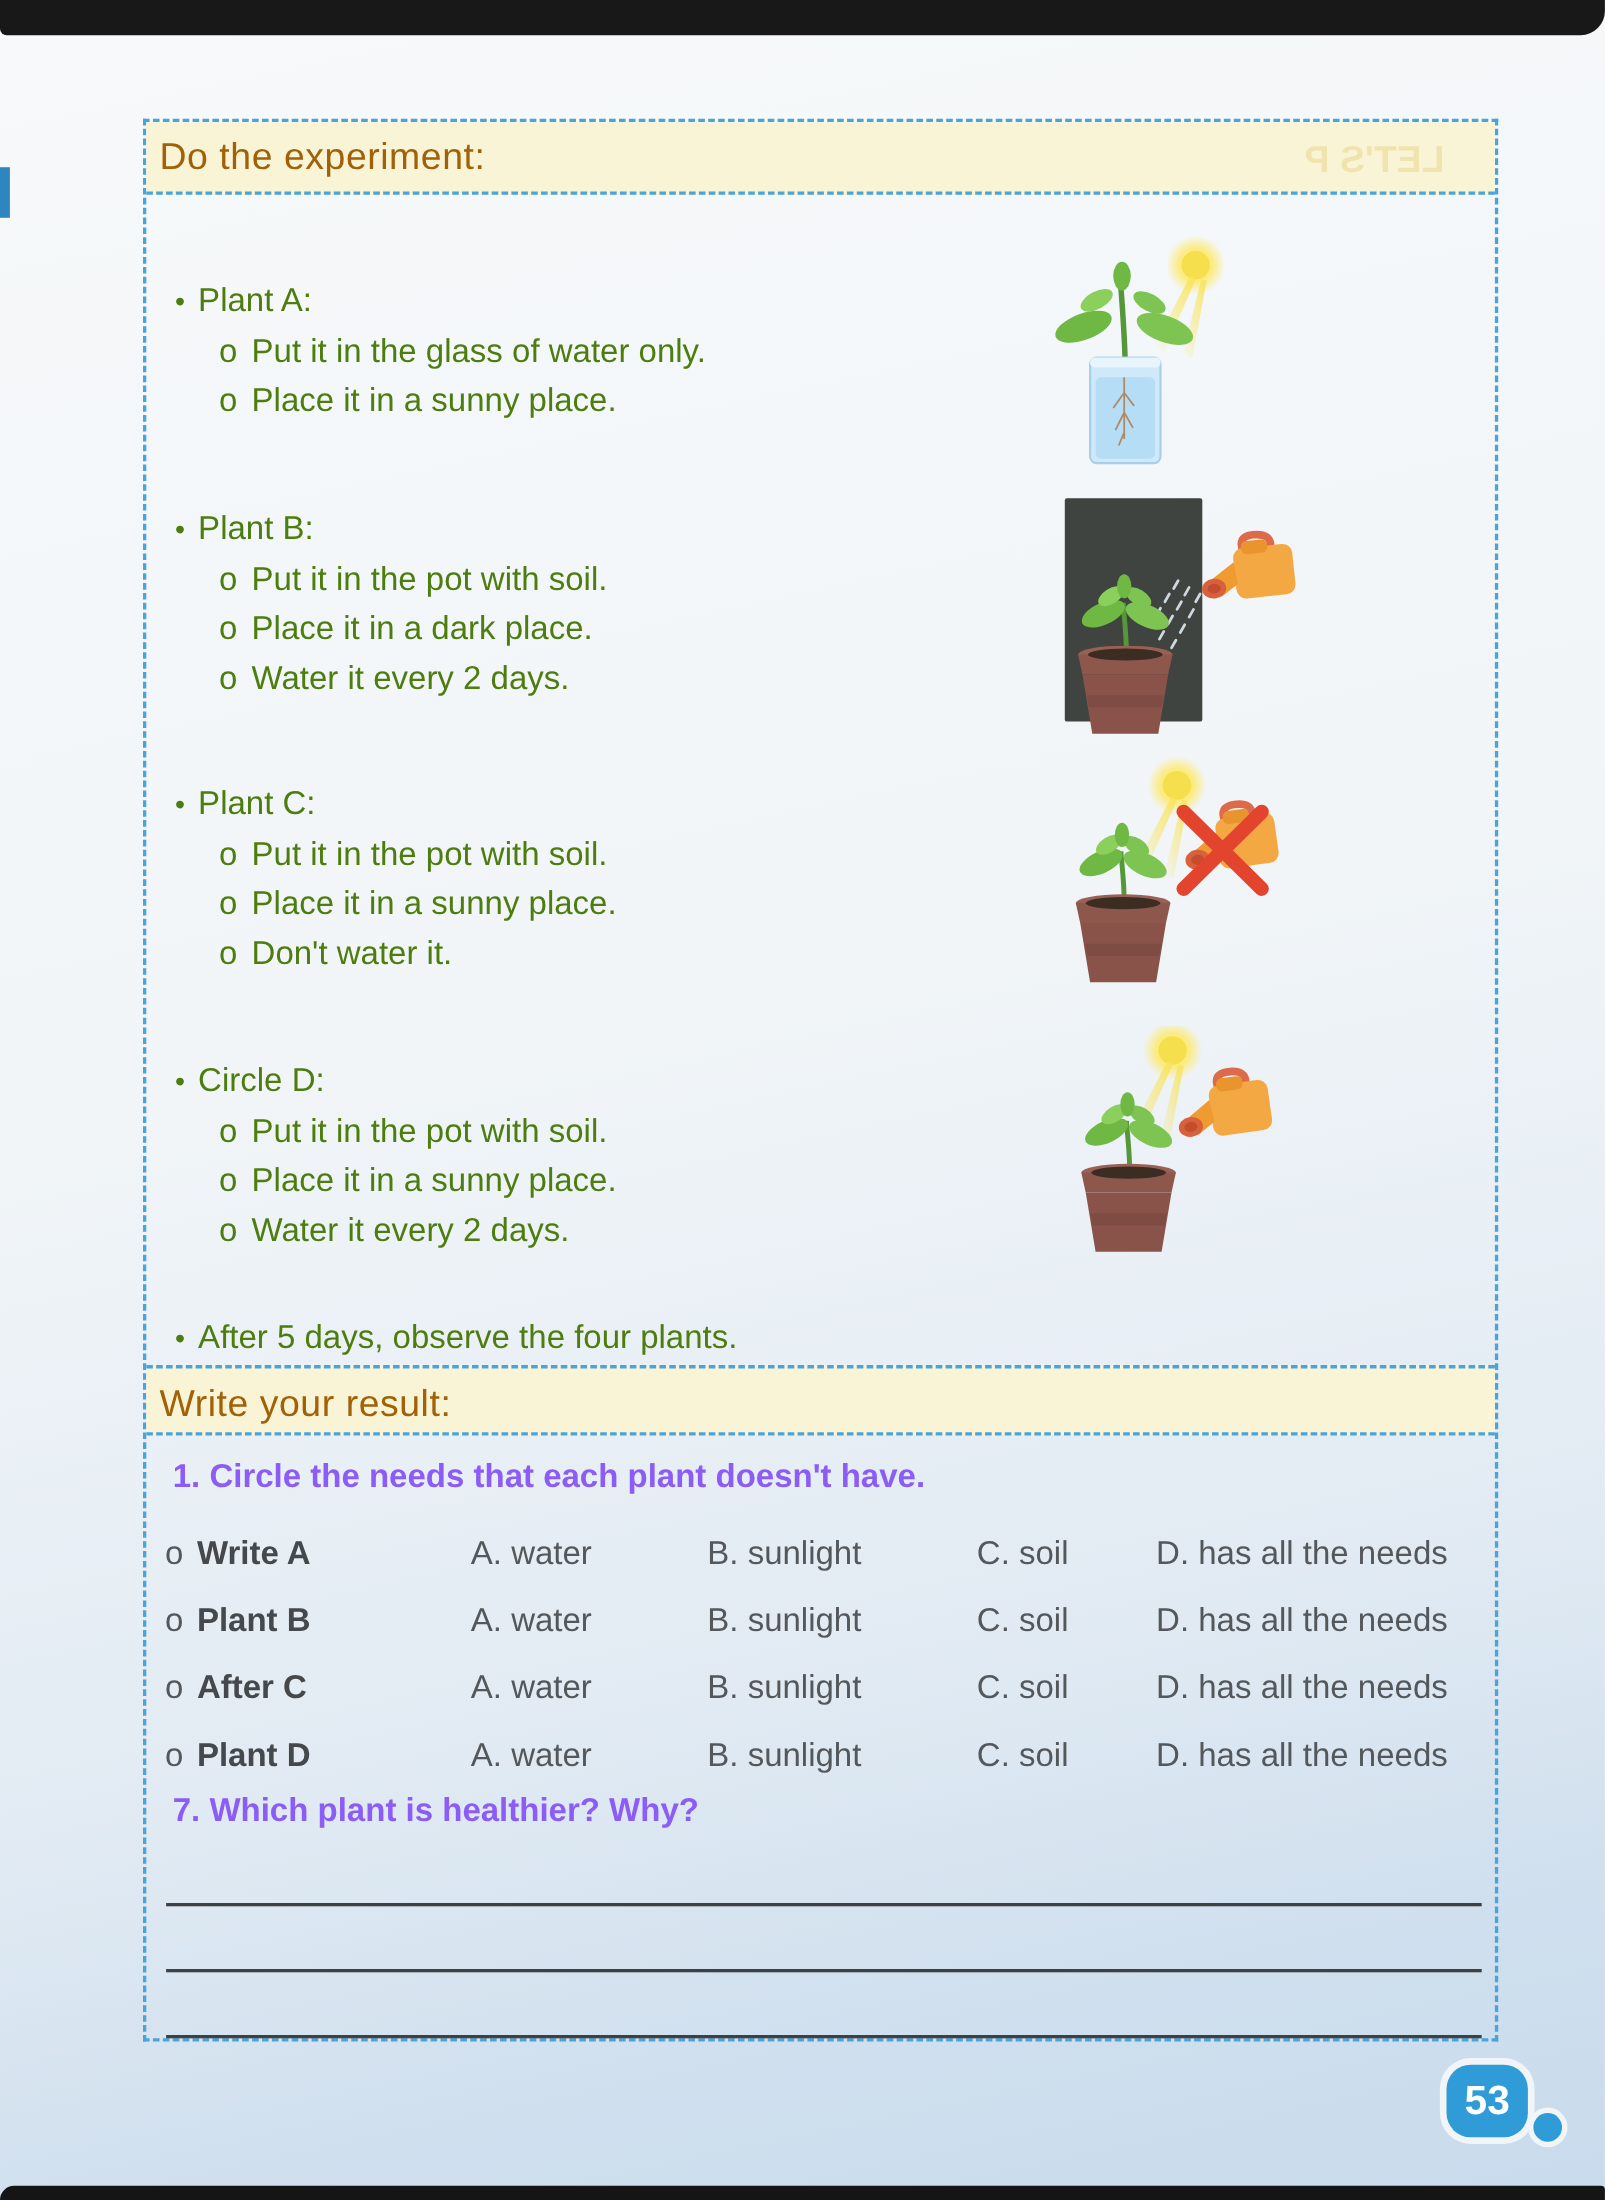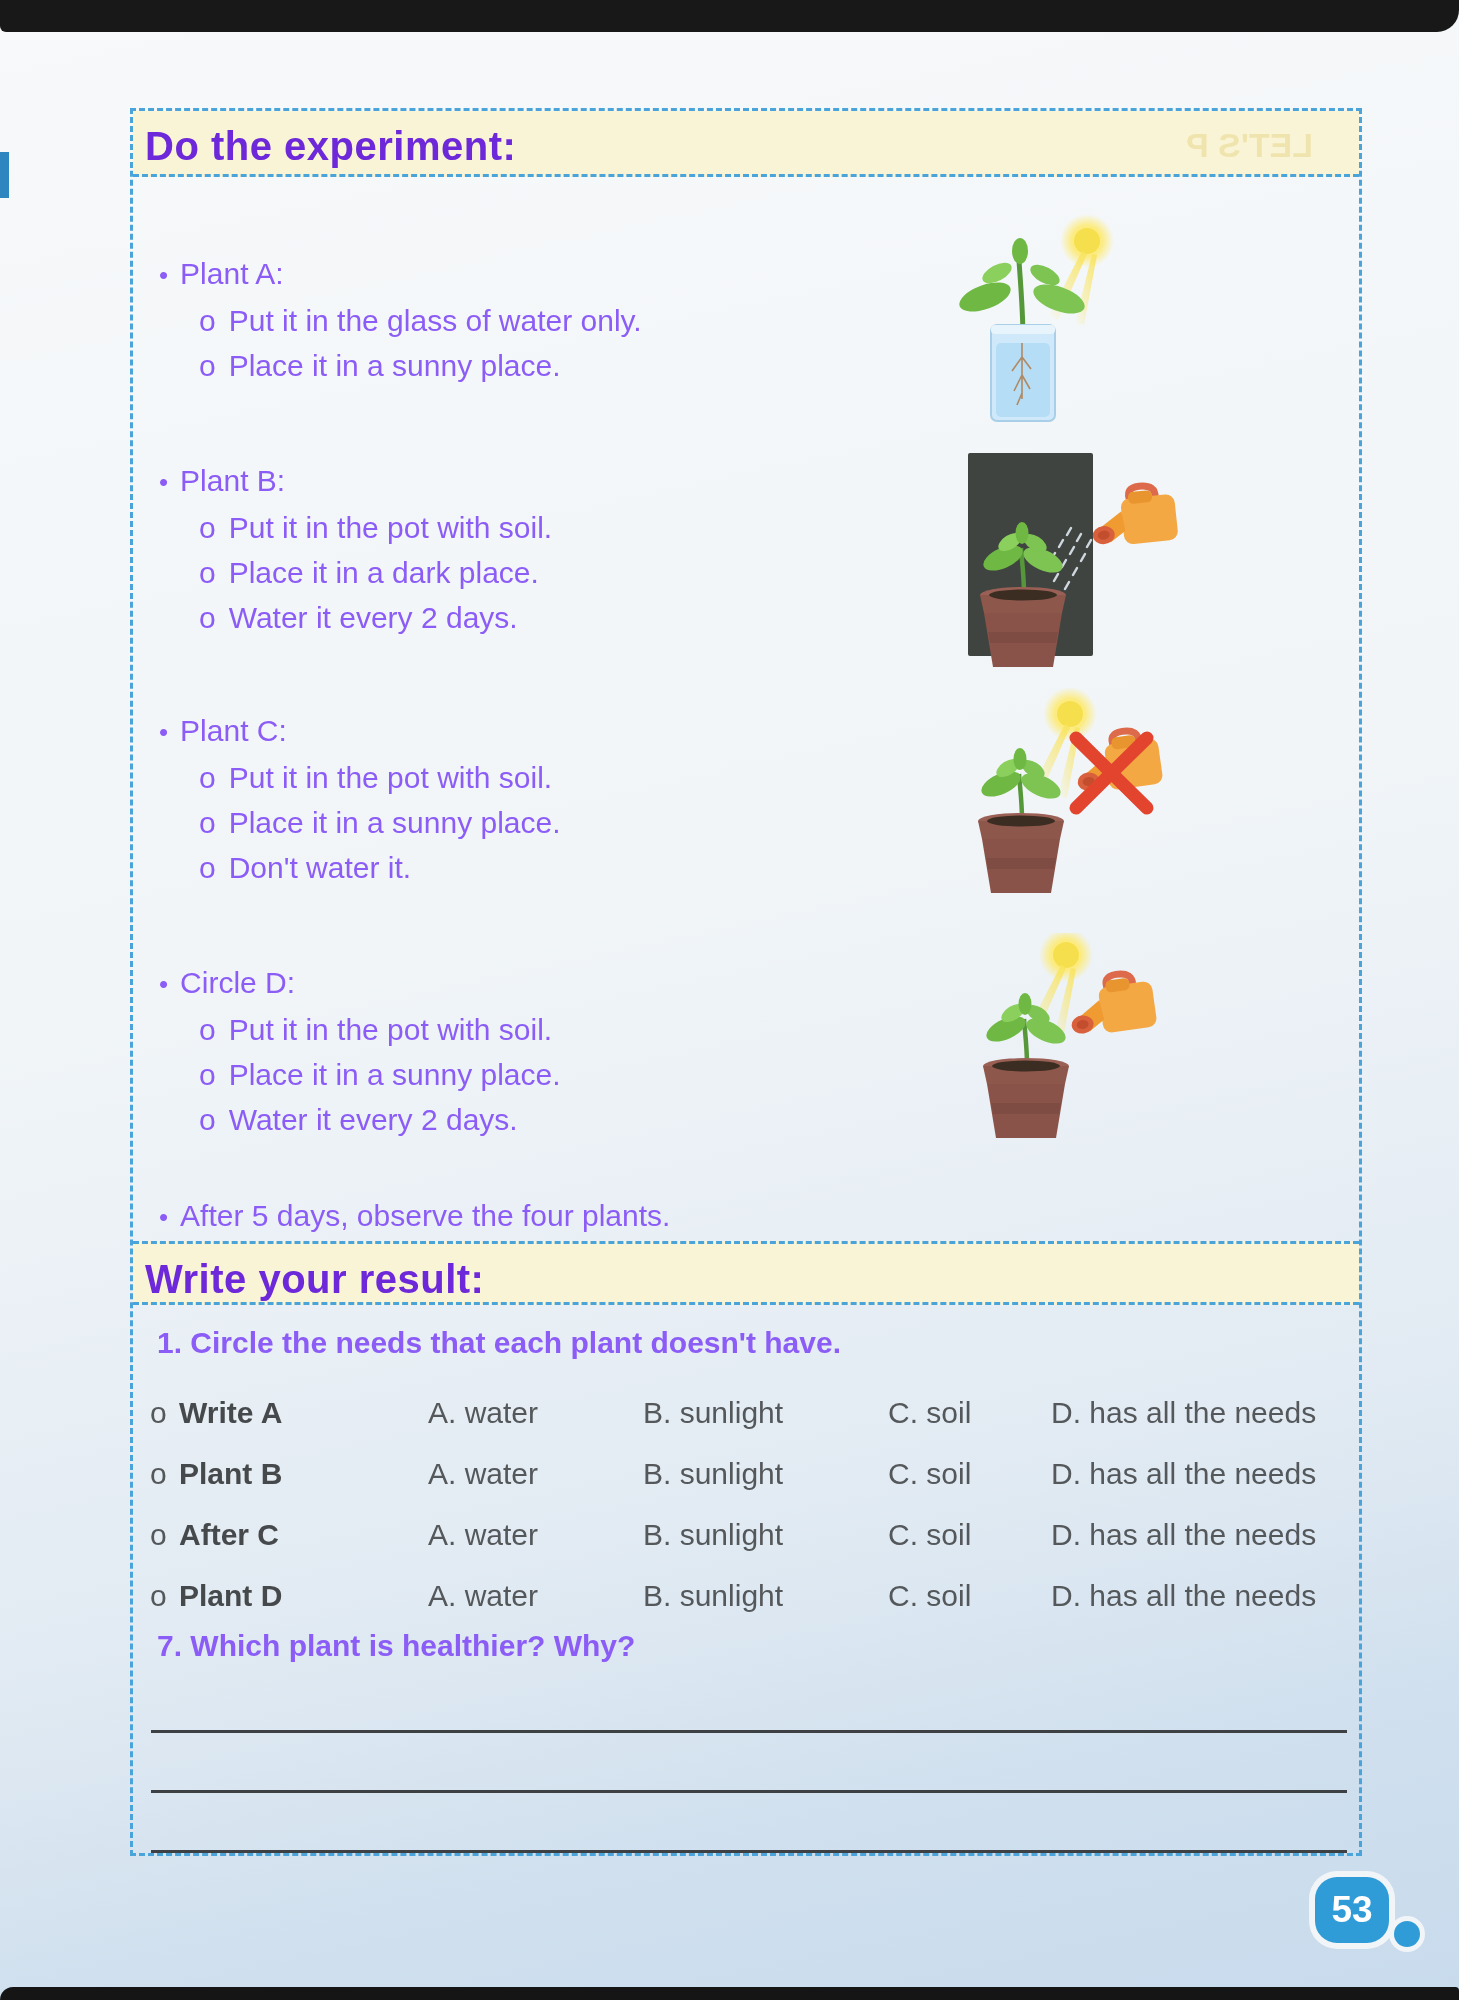--- a/index.html
+++ b/index.html
@@ -10,24 +10,24 @@
   }
   .edge-top{position:absolute;top:0;left:0;width:100%;height:32px;background:#181818;border-radius:0 0 22px 6px}
   .edge-bottom{position:absolute;bottom:0;left:0;width:100%;height:13px;background:#151515;border-radius:14px 4px 0 0}
   .side-tab{position:absolute;left:0;top:152px;width:9px;height:46px;background:#2e86c1}
 
   .box{position:absolute;left:130px;top:108px;width:1232px;height:1748px;border:3px dashed #4ba4d9;box-sizing:border-box}
 
   .band{position:absolute;left:0;width:100%;background:#faf4d6;box-sizing:border-box}
   .band.hdr{top:0;height:66px;border-bottom:3px dashed #4ba4d9}
   .band.res{top:1130px;height:64px;border-top:3px dashed #4ba4d9;border-bottom:3px dashed #4ba4d9}
-  .band .btitle{margin:0;padding:13px 0 0 12px;font-size:40px;font-weight:bold;color:#6d28d9;letter-spacing:.5px}
+  .band .btitle{margin:0;padding:13px 0 0 12px;font-size:34px;font-weight:normal;color:#a16207;letter-spacing:.5px}
   .bleed{position:absolute;right:46px;top:15px;transform:scaleX(-1);font-size:34px;font-weight:bold;color:#e9d88f;opacity:.55}
 
-  .sec{position:absolute;left:26px;font-size:30px;color:#8b5cf6;line-height:45px;white-space:nowrap}
+  .sec{position:absolute;left:26px;font-size:30px;color:#4d7c0f;line-height:45px;white-space:nowrap}
   .sec .lbl .mb{margin-right:12px;font-size:26px}
   .sec .step{padding-left:40px}
   .sb{margin-right:13px}
 
   .illus{position:absolute}
 
   .q{position:absolute;left:24px;font-size:30px;font-weight:bold;color:#8b5cf6;white-space:nowrap}
   .qrow{position:absolute;height:42px;width:100%;font-size:30px;color:#54585b}
   .qrow span{position:absolute;white-space:nowrap}
   .qrow .rlabel{font-weight:bold;color:#46494b}

